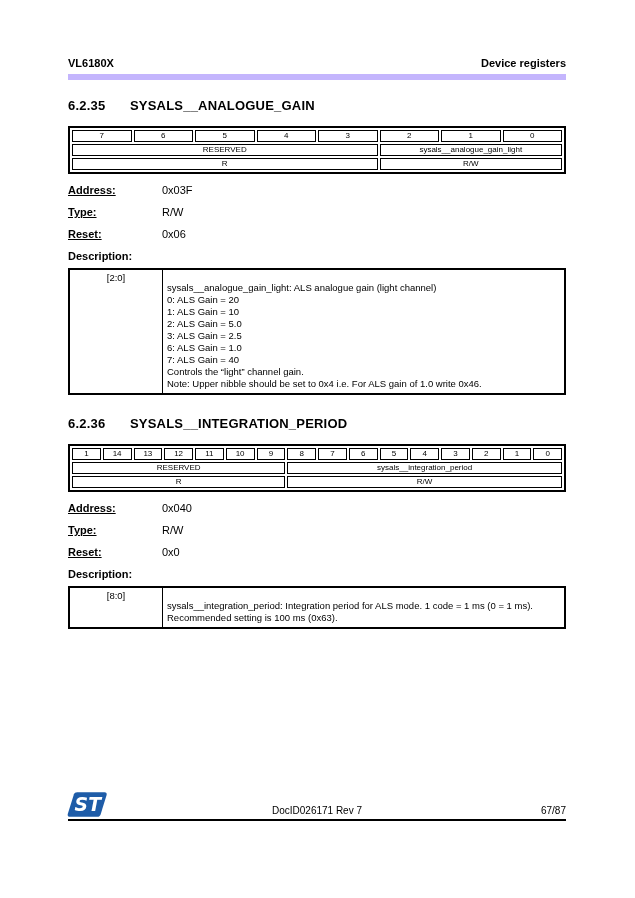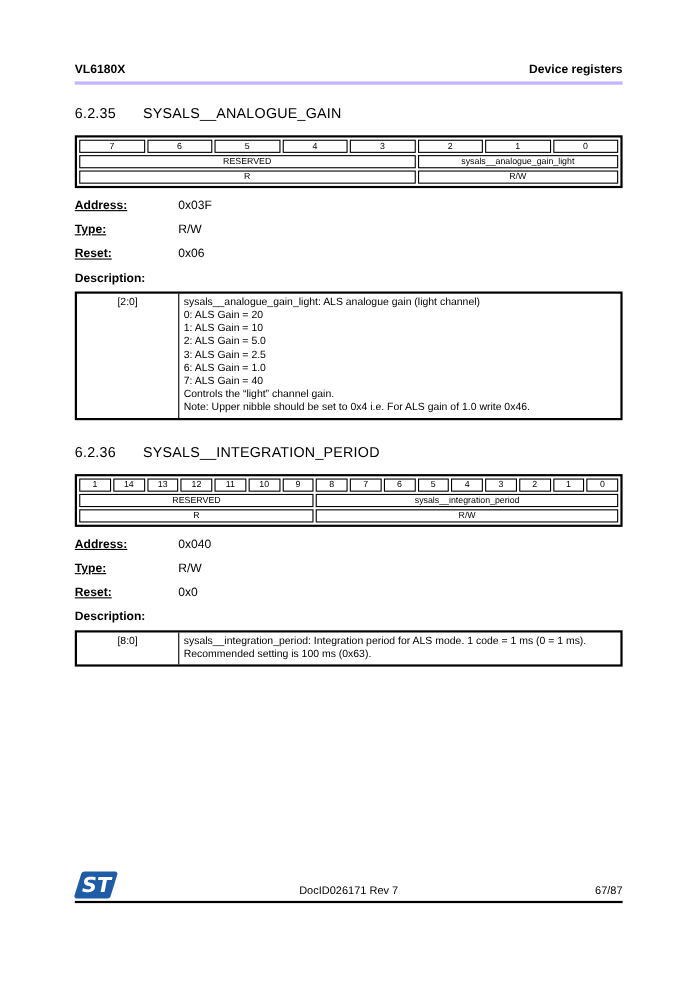--- a/index.html
+++ b/index.html
@@ -12,27 +12,27 @@
     overflow: hidden;
   }
   .page { position: relative; width: 635px; height: 898px; background: #fff; }
   .content { position: absolute; left: 68px; top: 0; width: 498px; }
 
   
   .doc-header {
     padding-top: 57px;
     display: flex; justify-content: space-between; align-items: flex-end;
     font-size: 11px; font-weight: bold;
-    border-bottom: 3px solid #c4b5fd;
+    border-bottom: 6px solid #c4b5fd;
     padding-bottom: 5px;
     gap: 24px;
   }
 
   
-  .sec-heading { margin-top: 18px; display: flex; font-size: 13px; font-weight: normal; letter-spacing: 0.2px; }
+  .sec-heading { margin-top: 18px; display: flex; font-size: 13px; font-weight: bold; letter-spacing: 0.2px; }
   .sec-num { width: 62px; flex: 0 0 62px; }
 
   
   table.reg-table {
     margin-top: 13px;
     width: 100%;
     table-layout: fixed;
     border-collapse: separate;
     border-spacing: 2px;
     border: 2px solid #000;
@@ -67,21 +67,21 @@
     flex: 0 0 93px; width: 93px;
     border-right: 1px solid #000;
     text-align: center;
     font-size: 9.5px;
     padding-top: 2px;
   }
   .desc-body {
     flex: 1 1 auto;
     font-size: 9.5px;
     line-height: 12px;
-    padding: 2px 4px 3px 4px;
+    padding: 12px 4px 3px 4px;
   }
   .desc-line { min-height: 12px; }
 
   .section-gap { margin-top: 21px; }
 
   
   .doc-footer {
     position: absolute;
     left: 68px; width: 498px; top: 775px;
     height: 30px;

